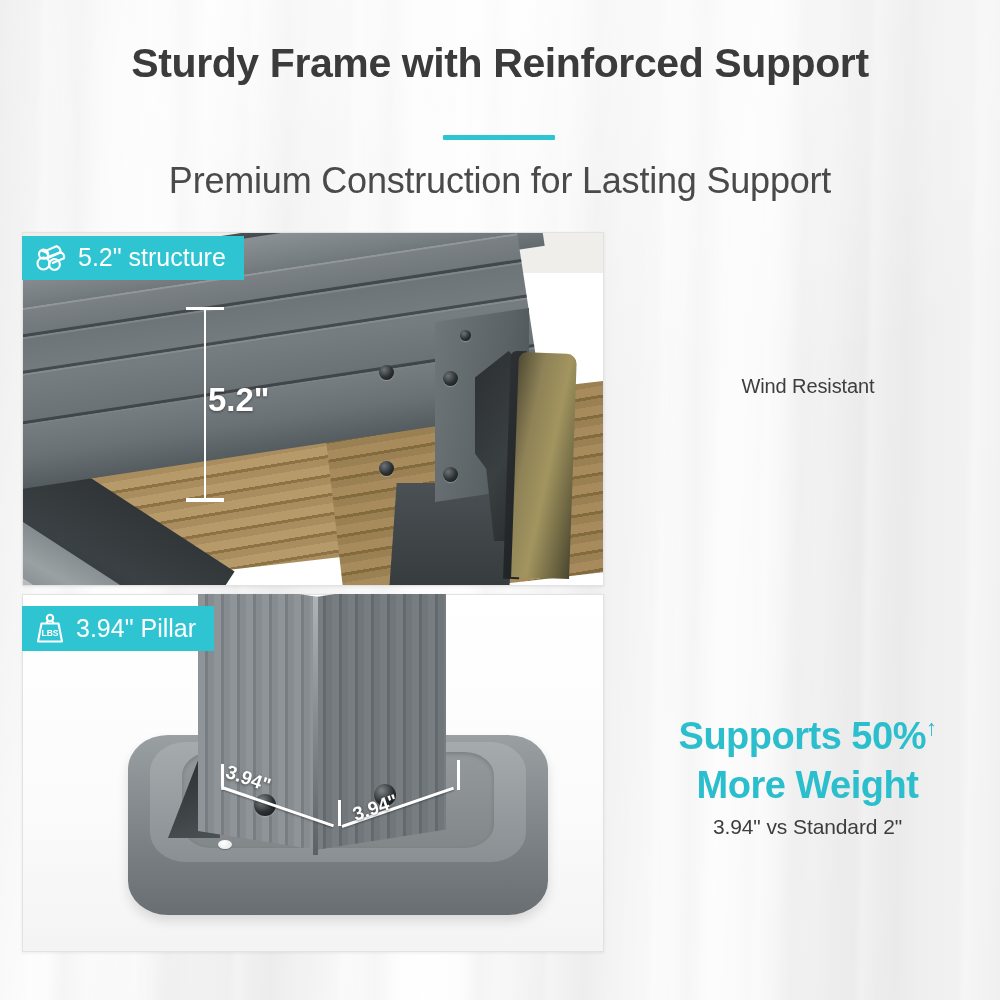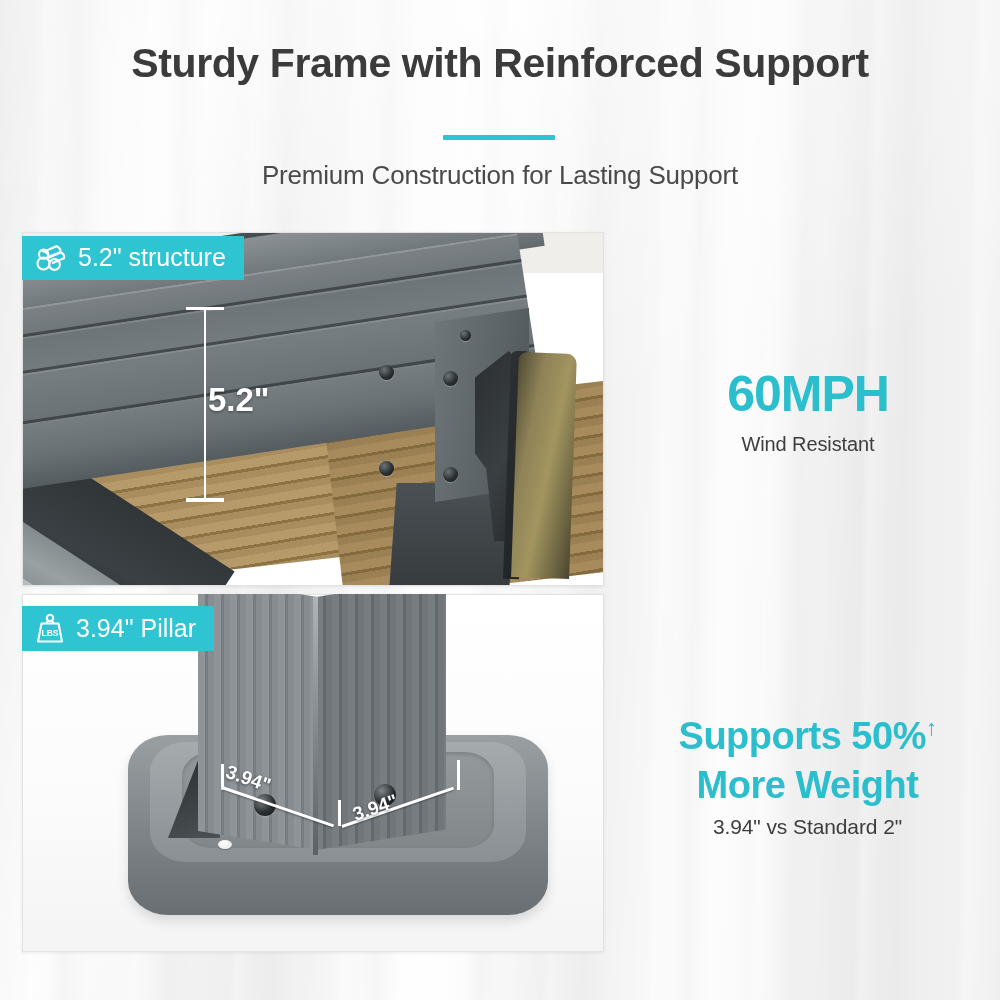--- a/index.html
+++ b/index.html
@@ -37,21 +37,21 @@
     position:absolute;left:0;top:40px;width:1000px;text-align:center;
     font-size:41px;font-weight:bold;color:#3b3b3b;letter-spacing:-0.4px;
     white-space:nowrap;
   }
   .rule{
     position:absolute;left:443px;top:135px;width:112px;height:5px;
     background:#2fc4d2;border-radius:1px;
   }
   .subtitle{
     position:absolute;left:0;top:160px;width:1000px;text-align:center;
-    font-size:26px;color:#4a4a4a;font-weight:normal;letter-spacing:-0.2px;
+    font-size:36px;color:#4a4a4a;font-weight:normal;letter-spacing:-0.2px;
   }
 
   
   .panel{
     position:absolute;background:#fff;overflow:hidden;
     border:1px solid #e2e2e2;
     box-shadow:0 1px 3px rgba(0,0,0,.07);
   }
   #panel-beam{left:22px;top:232px;width:580px;height:352px;}
   #panel-pillar{left:22px;top:594px;width:580px;height:356px;}
@@ -363,21 +363,20 @@
           <circle cx="16" cy="5" r="3.2"></circle>
           <path d="M13.6 8 L12.4 10.4 M18.4 8 L19.6 10.4"></path>
         </g>
         <text x="16" y="23.4" font-family="'Liberation Sans', sans-serif" font-size="8.6" font-weight="bold" fill="#ffffff" text-anchor="middle">LBS</text>
       </svg>
     </span>
     <span>3.94" Pillar</span>
   </div>
 
   <div class="stat" id="stat-wind">
-    <div class="stat-big">60MPH</div>
     <div class="stat-sub">Wind Resistant</div>
   </div>
 
   <div class="stat" id="stat-weight">
     <div class="stat-big-2">
       <span>Supports 50%</span><span class="arrow-up">↑</span>
     </div>
     <div class="stat-big-2">More Weight</div>
     <div class="stat-sub-2">3.94" vs Standard 2"</div>
   </div>

